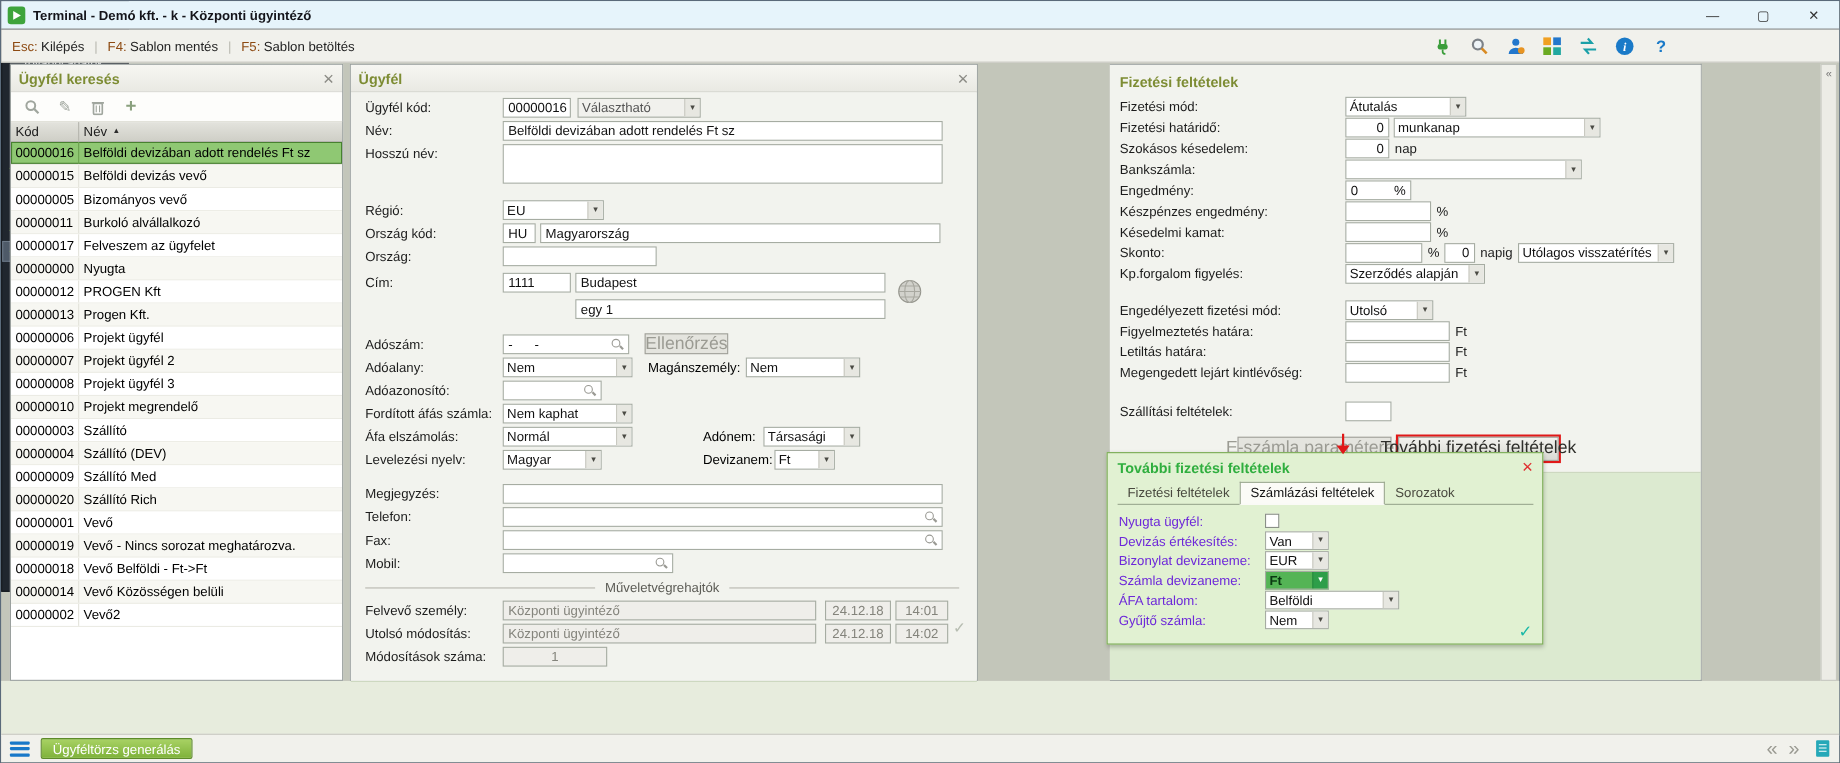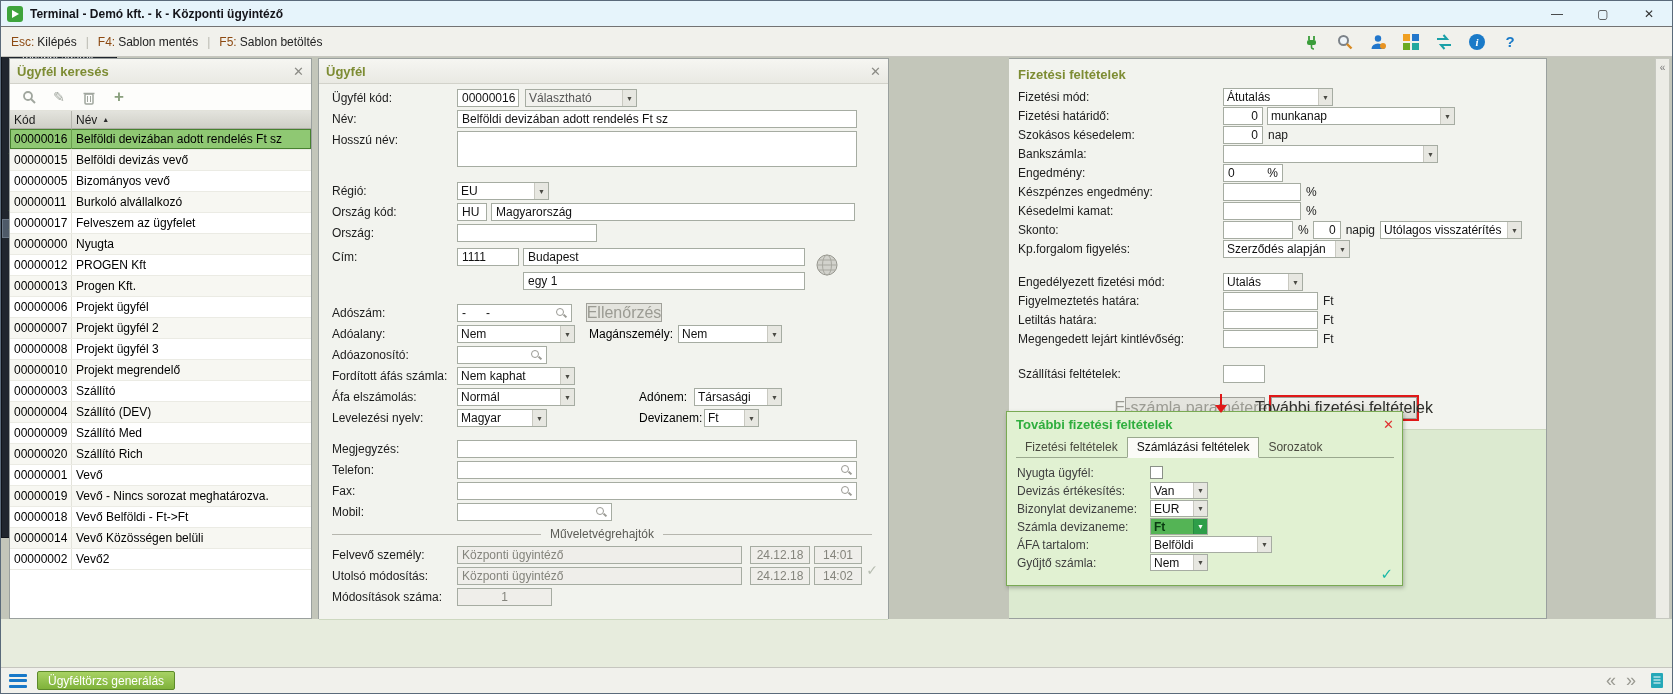--- a/index.html
+++ b/index.html
@@ -98,21 +98,21 @@
   
   .popup { position:absolute; left:1005px; top:410px; width:397px; height:175px; background:#e1f1d2; border:1px solid #79aa53; box-shadow:1px 2px 4px rgba(0,0,0,.25); z-index:5; }
   .popup-header { display:flex; align-items:center; padding:5px 8px 2px 9px; }
   .popup-title { color:#2fae3e; font-size:13px; font-weight:bold; }
   .popup-close { margin-left:auto; color:#e03030; font-weight:bold; font-size:13px; }
   .ptabs { display:flex; align-items:flex-end; margin:2px 8px 0 9px; border-bottom:1px solid #9aa88e; height:22px; }
   .ptab { padding:2px 9px 3px 9px; color:#49493f; font-size:12px; cursor:default; white-space:nowrap; }
   .ptab.active { background:#fbfbf7; border:1px solid #9aa88e; border-bottom:1px solid #fbfbf7; margin-bottom:-1px; color:#111; }
   .popup-rows { padding:6px 0 0 10px; }
   .prow-pop { display:flex; align-items:center; margin-bottom:1px; min-height:17px; }
-  .plabel { width:133px; flex:none; color:#404040; white-space:nowrap; }
+  .plabel { width:133px; flex:none; color:#6d28d9; white-space:nowrap; }
   .pcheckbox { width:13px; height:13px; background:#fff; border:1px solid #8a9088; display:inline-block; }
   .psel { width:58px; height:17px; }
   .pwide { width:122px; }
   .phl { background:#54b455; }
   .phl .sval { color:#0a3a12; font-weight:bold; }
   .phl .arr { background:#2e9e49; color:#fff; border-left-color:#268a3e; }
   .popup-check { position:absolute; right:9px; bottom:2px; color:#19b8a6; font-size:15px; font-weight:bold; }
 
   
   .red-arrow { position:absolute; left:1212px; top:393px; z-index:6; }
@@ -651,21 +651,21 @@
           <span class="plabel-p">Kp.forgalom figyelés:</span>
           <span class="select" style="width:127px">
               <span class="sval">Szerződés alapján</span>
               <span class="arr">▼</span>
             </span>
         </div>
         <div class="gap14"></div>
         <div class="prow">
           <span class="plabel-p">Engedélyezett fizetési mód:</span>
           <span class="select" style="width:80px">
-              <span class="sval">Utalás</span>
+              <span class="sval">Utolsó</span>
               <span class="arr">▼</span>
             </span>
         </div>
         <div class="prow">
           <span class="plabel-p">Figyelmeztetés határa:</span>
           <span class="input" style="width:95px"></span>
           <span class="unit">Ft</span>
         </div>
         <div class="prow">
           <span class="plabel-p">Letiltás határa:</span>

